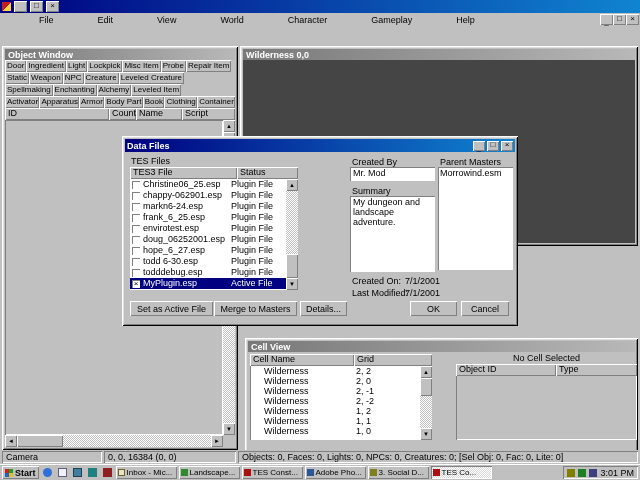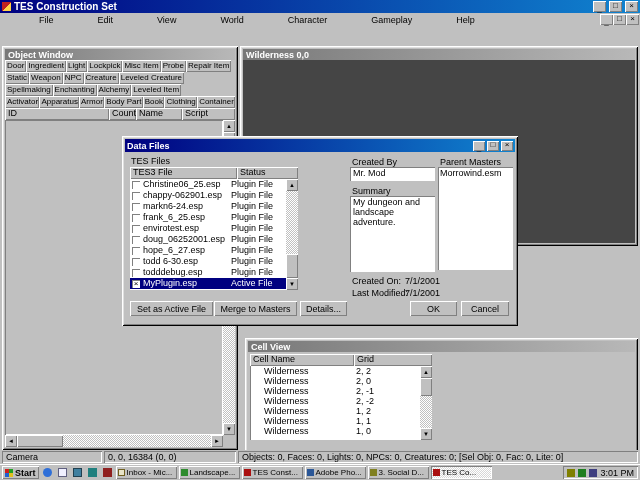--- a/index.html
+++ b/index.html
@@ -132,21 +132,20 @@
   .tray{margin-left:auto;height:13px;display:flex;align-items:center;gap:3px;padding:0 4px;font-size:9px;flex:0 0 auto;}
   .tray i{display:block;width:8px;height:8px;}
 </style>
 </head>
 <body>
 
 <div id="screen">
 
   <div class="titlebar">
     <span class="app-icon"></span>
-    <span class="title-text">TES Construction Set</span>
     <span class="winbtn raised-thin mini">
         <span>_</span>
       </span>
     <span class="winbtn raised-thin">
         <span>□</span>
       </span>
     <span class="winbtn raised-thin">
         <span>×</span>
       </span>
   </div>
@@ -294,20 +293,29 @@
           <div class="vscroll">
             <div class="sbtn raised-thin">
                 <span>▲</span>
               </div>
             <div class="strack dither">
                 <div class="sthumb raised-thin" style="top:0;height:18px"></div>
               </div>
             <div class="sbtn raised-thin">
                 <span>▼</span>
               </div>
+          </div>
+        </div>
+      </div>
+      <div class="cv-right">
+        <div class="no-cell">No Cell Selected</div>
+        <div class="cv-rlist sunken-thin">
+          <div class="cv-head">
+            <span class="colh raised-thin" style="width:100px">Object ID</span>
+            <span class="colh raised-thin" style="flex:1">Type</span>
           </div>
         </div>
       </div>
     </div>
   </div>
 
   <div id="dialog" class="subwin raised">
     <div class="dlg-title">
       <span class="t">Data Files</span>
       <span class="winbtn raised-thin mini">

